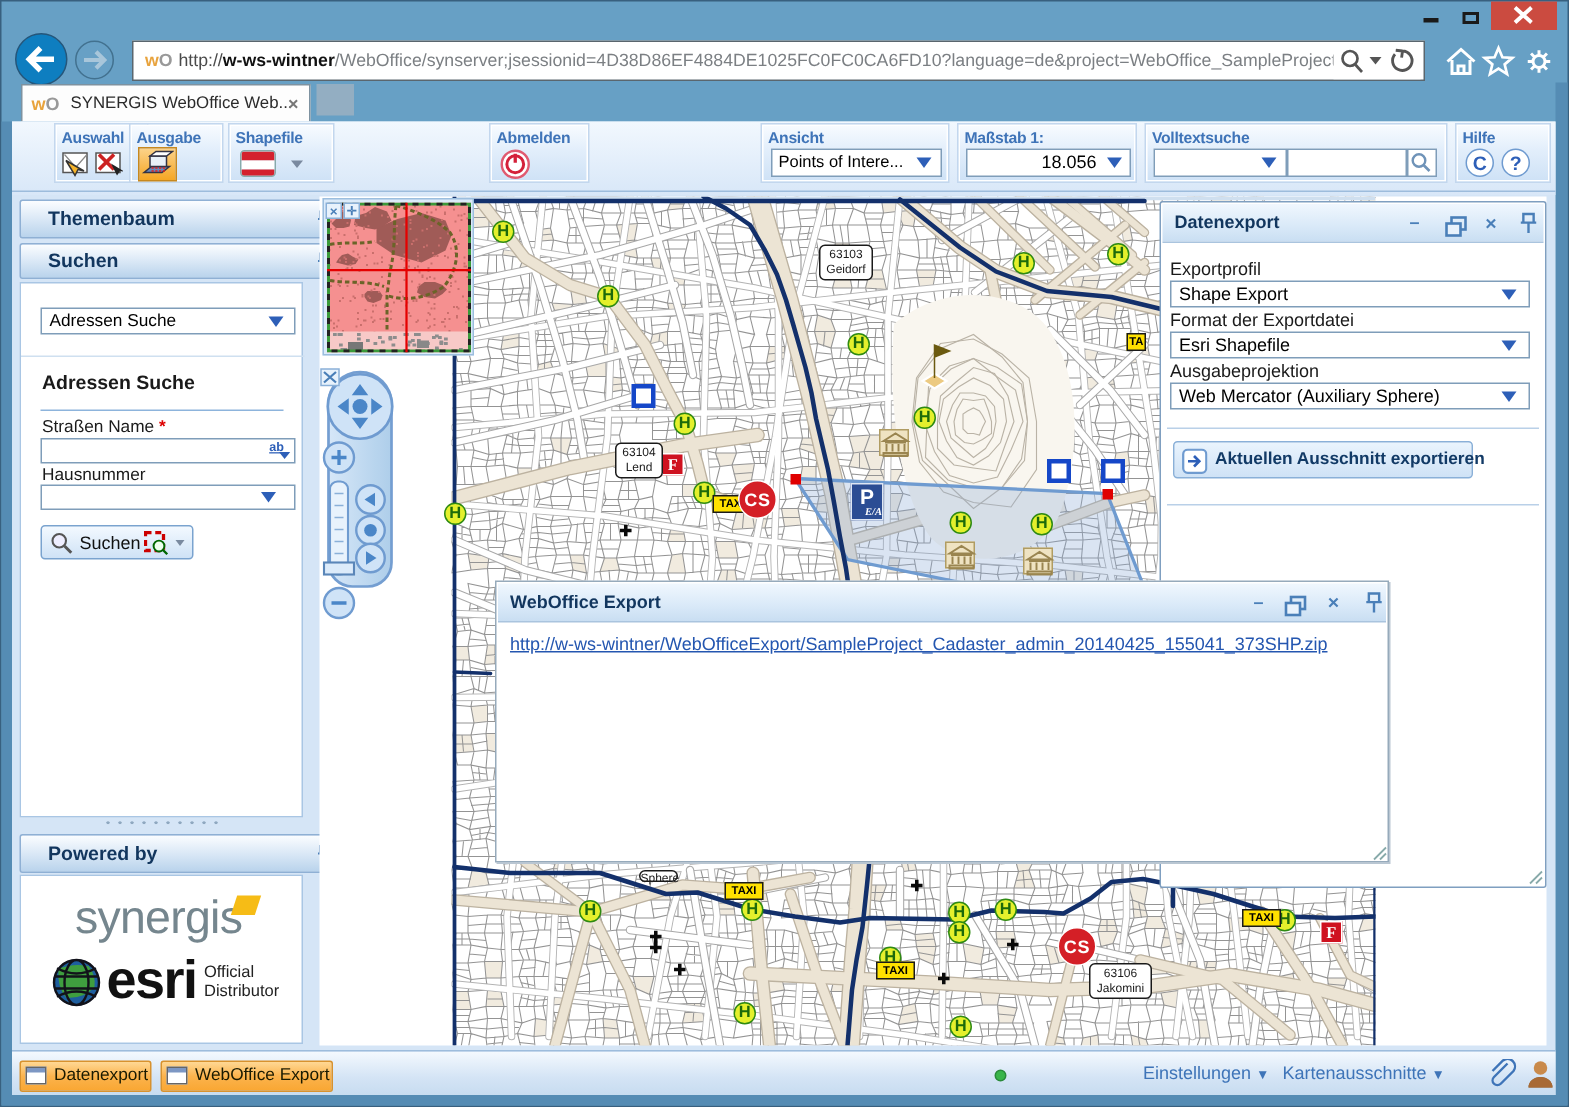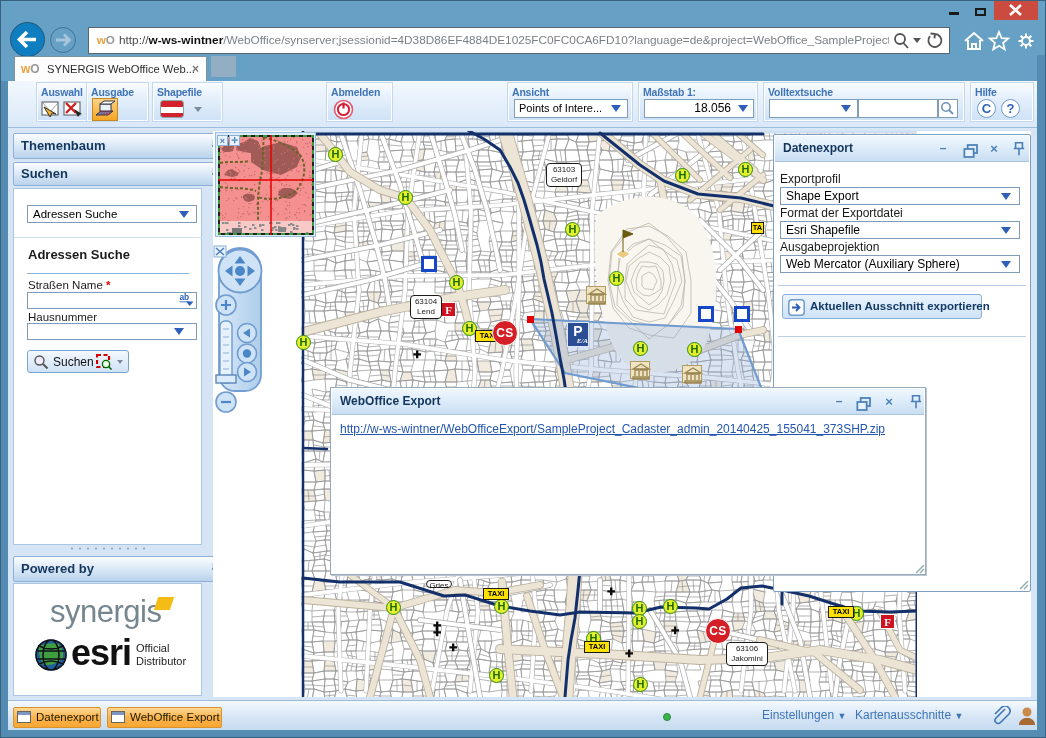--- a/index.html
+++ b/index.html
@@ -24,21 +24,21 @@
 #page{position:absolute;left:8px;top:81px;width:1029px;height:649px;background:#d5e5f6}
 
 #tbar{position:absolute;left:0;top:0;width:1029px;height:49px;background:linear-gradient(#f2f8fe,#d8e7f8)}
 #tbar:after{content:"";position:absolute;left:0;top:46px;width:100%;height:1px;background:#9dbcdc}
 .grp{position:absolute;top:2px;height:38px;border:1px solid #fff;outline:1px solid #c3d7ee;background:linear-gradient(#f7fbff 0%,#e2eefb 45%,#cfe2f6 100%)}
 .grp .lbl{font-weight:bold;font-size:10.5px;color:#3f74b8;padding:2px 0 0 3px;white-space:nowrap;letter-spacing:-0.2px}
 .seltool{position:absolute;height:19px;background:#fff;border:1px solid #7f9db9;font-size:11px;color:#000;line-height:17px;padding-left:4px;white-space:nowrap}
 .btri{width:0;height:0;border-left:5px solid transparent;border-right:5px solid transparent;border-top:7px solid #2d5fb8;position:absolute}
 .ffield{position:absolute;height:19px;background:#fff;border:1px solid #7f9db9}
 
-.hdr{position:absolute;left:5px;width:217px;height:26px;border:1px solid #8fb0d4;border-radius:2px;background:linear-gradient(#fbfdff,#d7e6f5 55%,#b9d3ec);font-weight:bold;font-size:13px;color:#12365e;line-height:24px;padding-left:7px}
+.hdr{position:absolute;left:5px;width:217px;height:26px;border:1px solid #8fb0d4;border-radius:2px;background:linear-gradient(#fbfdff,#d7e6f5 55%,#b9d3ec);font-weight:bold;font-size:13px;color:#12365e;line-height:24px;padding-left:18px}
 .pin{position:absolute;right:8px;top:6px}
 .panel{position:absolute;background:#fff;border:1px solid #a9c6e4}
 .inp{position:absolute;background:#fff;border:1px solid #7f9db9}
 
 .hic{position:absolute;width:15px;height:15px;border-radius:50%;background:#e4f02c;border:1.5px solid #2e8a12;color:#1c6a0a;font:bold 11px/13px "Liberation Sans",sans-serif;text-align:center}
 .taxi{position:absolute;height:12px;background:#ffe100;border:1.5px solid #1a1a1a;color:#000;font:bold 7.5px/9px "Liberation Sans",sans-serif;text-align:center;overflow:hidden}
 .cs{position:absolute;width:26px;height:26px;border-radius:50%;background:#d41f26;border:1px solid #fff;color:#fff;font:bold 12px/24px "Liberation Sans",sans-serif;text-align:center;letter-spacing:0.5px}
 .fic{position:absolute;width:15px;height:15px;background:#cf1220;border:1px solid #fff;color:#fff;font:bold 11px/14px "Liberation Serif",serif;text-align:center}
 .redsq{position:absolute;width:7px;height:7px;background:#e00000}
 .bluesq{position:absolute;width:16px;height:16px;background:#fff;border:3.5px solid #1547c8}
@@ -439,21 +439,21 @@
       <div class="crx" style="left:200px;top:218px">✚</div>
       <div class="crx" style="left:220px;top:489px">✚</div>
       <div class="crx" style="left:236px;top:511px">✚</div>
       <div class="crx" style="left:412px;top:517px">✚</div>
       <div class="crx" style="left:394px;top:455px">✚</div>
       <div class="crx" style="left:458px;top:494px">✚</div>
       <div class="crx" style="left:220px;top:496px">✚</div>
       <div class="call" style="left:333px;top:32px;width:36px">63103<br>Geidorf</div>
       <div class="call" style="left:197px;top:164px;width:32px">63104<br>Lend</div>
       <div class="call" style="left:513px;top:511px;width:42px">63106<br>Jakomini</div>
-      <div class="call" style="left:213px;top:449px;width:26px;border-radius:5px;height:8px;line-height:8px">Gries</div>
+      <div class="call" style="left:213px;top:449px;width:26px;border-radius:5px;height:8px;line-height:8px">Sphere</div>
       <div style="position:absolute;left:354px;top:191px;width:22px;height:25px;background:#2b4d94;border:1px solid #dde6f4;color:#fff">
 <div style="font:bold 14px/14px 'Liberation Sans',sans-serif;text-align:center;margin-top:1px">P</div>
 <div style="font:italic bold 7px/7px 'Liberation Serif',serif;text-align:right">E/A</div>
       </div>
       <svg style="position:absolute;left:399px;top:95px" width="26" height="34">
         <path d="M11,23 L19,28 L11,33 L3,28 Z" fill="#ecca82" stroke="#fff" stroke-width="1.5"></path>
         <path d="M11,26 V4 L21,8 L11,12" fill="#6b5a10" stroke="#6b5a10"></path>
       </svg>
 
  <div class="abs" style="left:2px;top:1px;width:101px;height:105px;background:#dcebfa;border:1px solid #9cbede">

